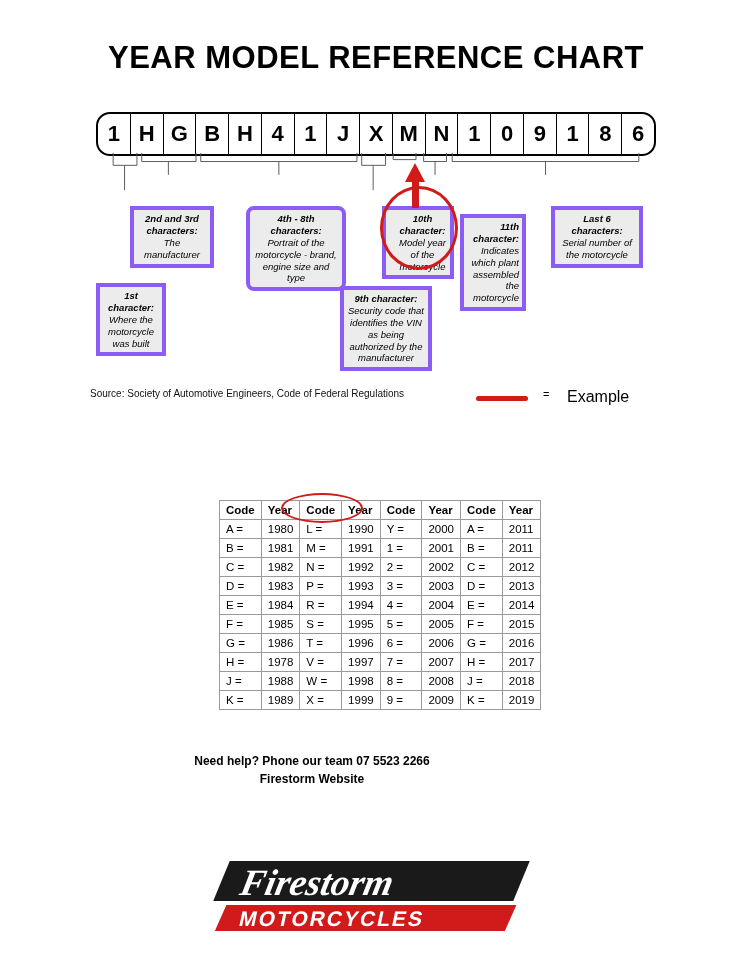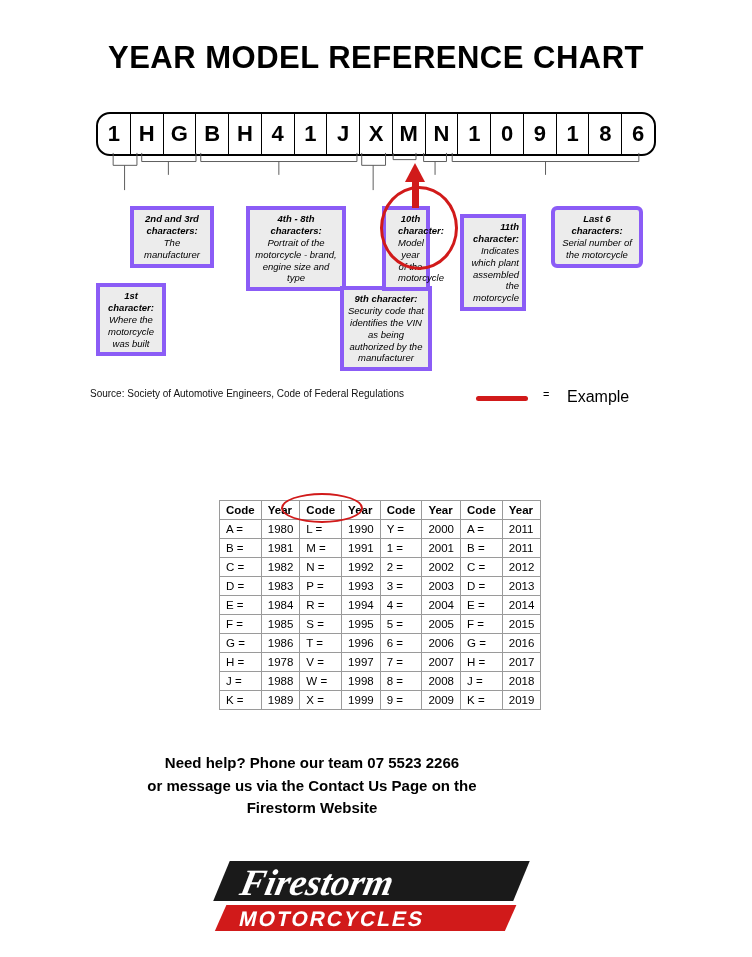--- a/index.html
+++ b/index.html
@@ -180,21 +180,21 @@
     z-index: 6;
   }
 
   
   .footer-text {
     position: absolute;
     left: 0;
     top: 752px;
     width: 624px;
     text-align: center;
-    font-size: 15px;
+    font-size: 12px;
     font-weight: bold;
     line-height: 1.5;
   }
 
   
   .logo-wrap {
     position: absolute;
     left: 0;
     top: 855px;
     width: 752px;
@@ -259,41 +259,41 @@
 <div class="callout" style="left:96px; top:283px; width:70px;">
   <b>1st character:</b><br>
   <span>Where the motorcycle was built</span>
 </div>
 
 <div class="callout" style="left:130px; top:206px; width:84px;">
   <b>2nd and 3rd characters:</b><br>
   <span>The manufacturer</span>
 </div>
 
-<div class="callout" style="left:246px; top:206px; width:100px;">
+<div class="callout" style="left:246px; top:206px; width:100px;border-radius:8px;">
   <b>4th - 8th characters:</b><br>
   <span>Portrait of the motorcycle - brand, engine size and type</span>
 </div>
 
 <div class="callout" style="left:340px; top:286px; width:92px;">
   <b>9th character:</b><br>
   <span>Security code that identifies the VIN as being authorized by the manufacturer</span>
 </div>
 
-<div class="callout" style="left:382px; top:206px; width:48px;padding-left:12px;">
+<div class="callout" style="left:382px; top:206px; width:72px;padding-left:12px;">
   <b>10th character:</b><br>
   <span>Model year of the motorcycle</span>
 </div>
 
 <div class="callout" style="left:460px; top:214px; width:66px;text-align:right;">
   <b>11th character:</b><br>
   <span>Indicates which plant assembled the motorcycle</span>
 </div>
 
-<div class="callout" style="left:551px; top:206px; width:92px;border-radius:6px;">
+<div class="callout" style="left:551px; top:206px; width:92px;">
   <b>Last 6 characters:</b><br>
   <span>Serial number of the motorcycle</span>
 </div>
 
 <div class="source">Source:  Society of Automotive Engineers, Code of Federal Regulations</div>
 <div class="legend-line"></div>
 <div class="legend-eq">=</div>
 <div class="legend-label">Example</div>
 
 <div class="table-wrap">
@@ -411,21 +411,20 @@
         <td>K =</td>
         <td class="year-col">2019</td>
       </tr>
     </tbody>
   </table>
   <div class="ellipse-table"></div>
 </div>
 
 <div class="footer-text">
   <div>Need help?  Phone our team 07 5523 2266</div>
-  <div>or message us via the Contact Us Page on the</div>
   <div>Firestorm Website</div>
 </div>
 
 <div class="logo-wrap">
   <svg class="logo-svg" width="350" height="86" viewBox="0 0 350 86">
     <g transform="skewX(-12)">
 
       <path d="M30,6 L330,6 L322,46 L22,46 Z" fill="#1a1a1a"></path>
       <path d="M36,50 L326,50 L320,76 L30,76 Z" fill="#d11a1a"></path>
       <text x="46" y="40" font-family="'Liberation Serif', serif" font-size="37" font-weight="bold" font-style="italic" fill="#ffffff">Firestorm</text>

